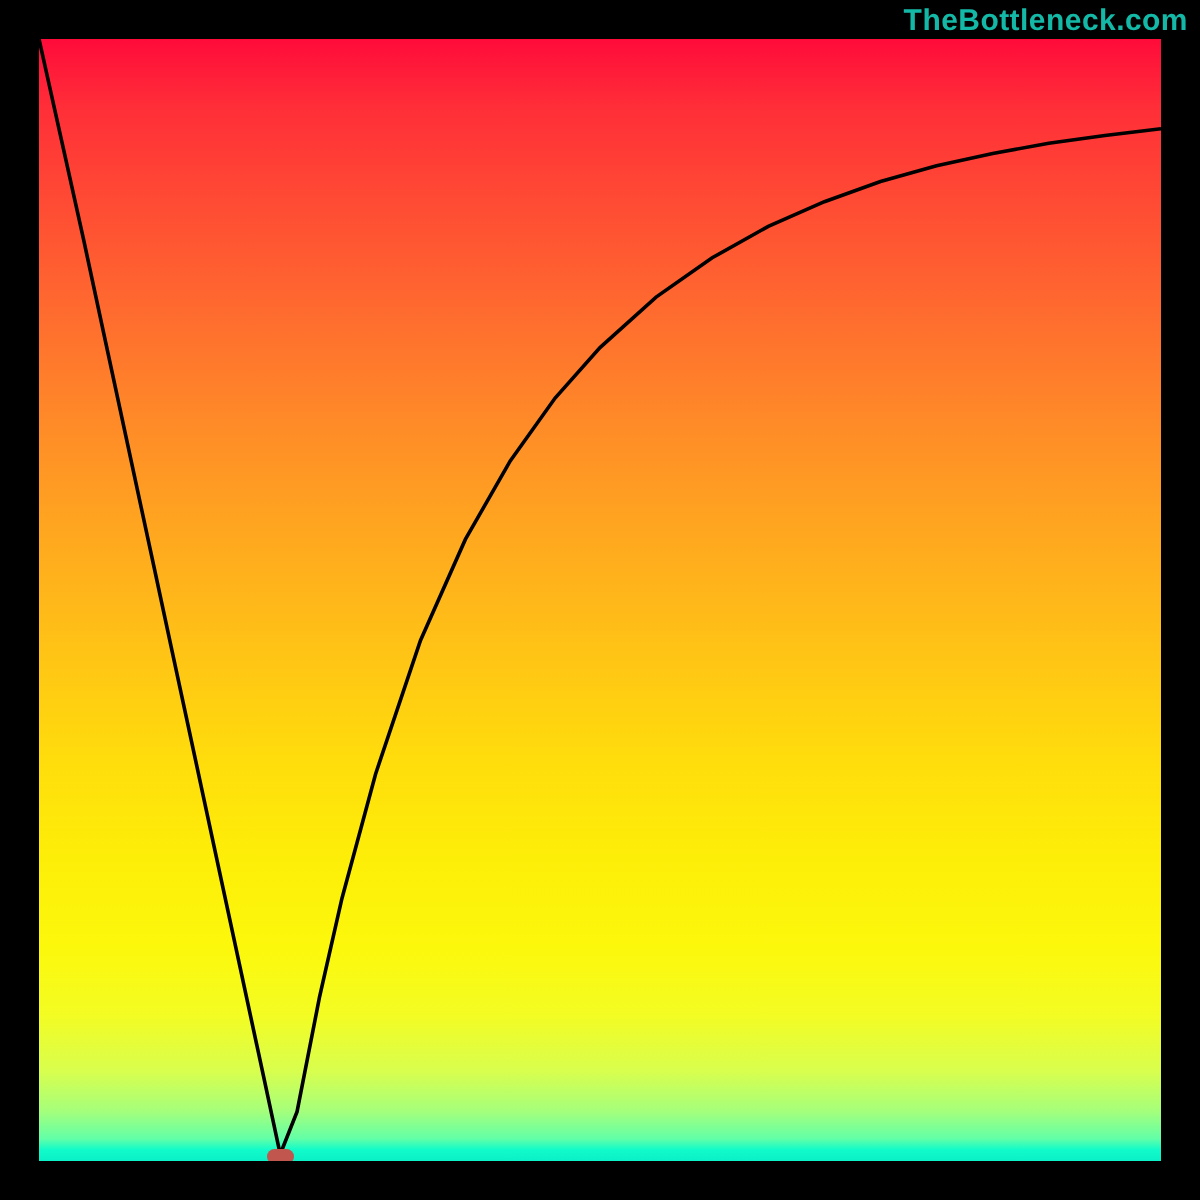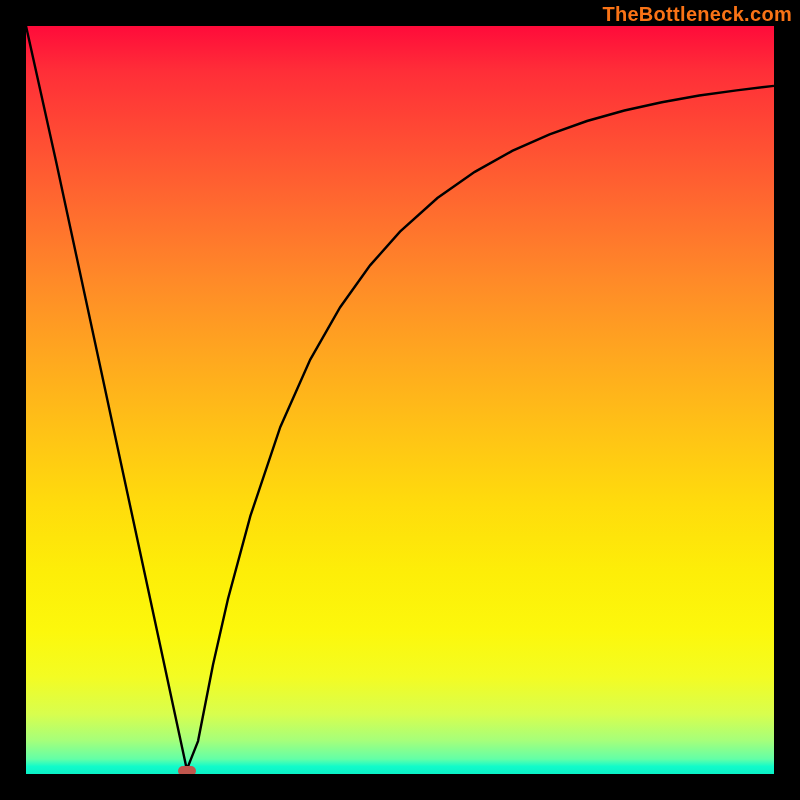--- a/index.html
+++ b/index.html
@@ -59,21 +59,21 @@
     width: 748px;
     height: 748px;
   }
   .watermark {
     position: absolute;
     top: 3px;
     right: 8px;
     font-family: Arial, Helvetica, sans-serif;
     font-size: 20px;
     font-weight: 600;
-    color: #f97316;
+    color: #14b8a6;
     letter-spacing: 0.3px;
   }
   .marker {
     position: absolute;
     width: 18px;
     height: 10px;
     background: #c0564d;
     border-radius: 5px;
   }
 </style>

